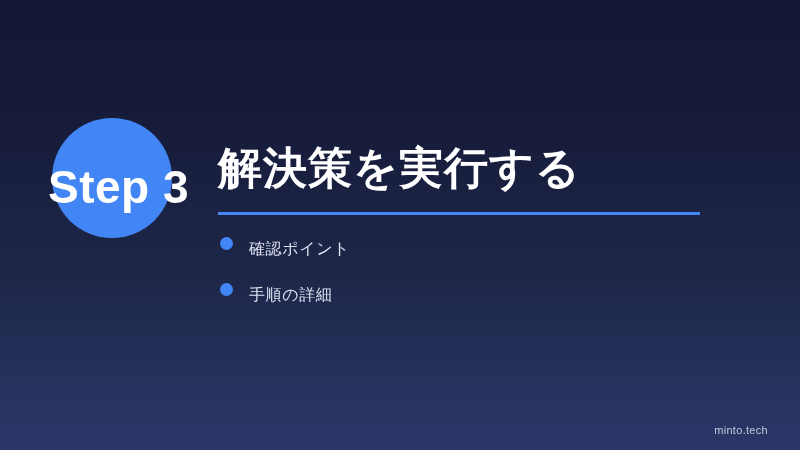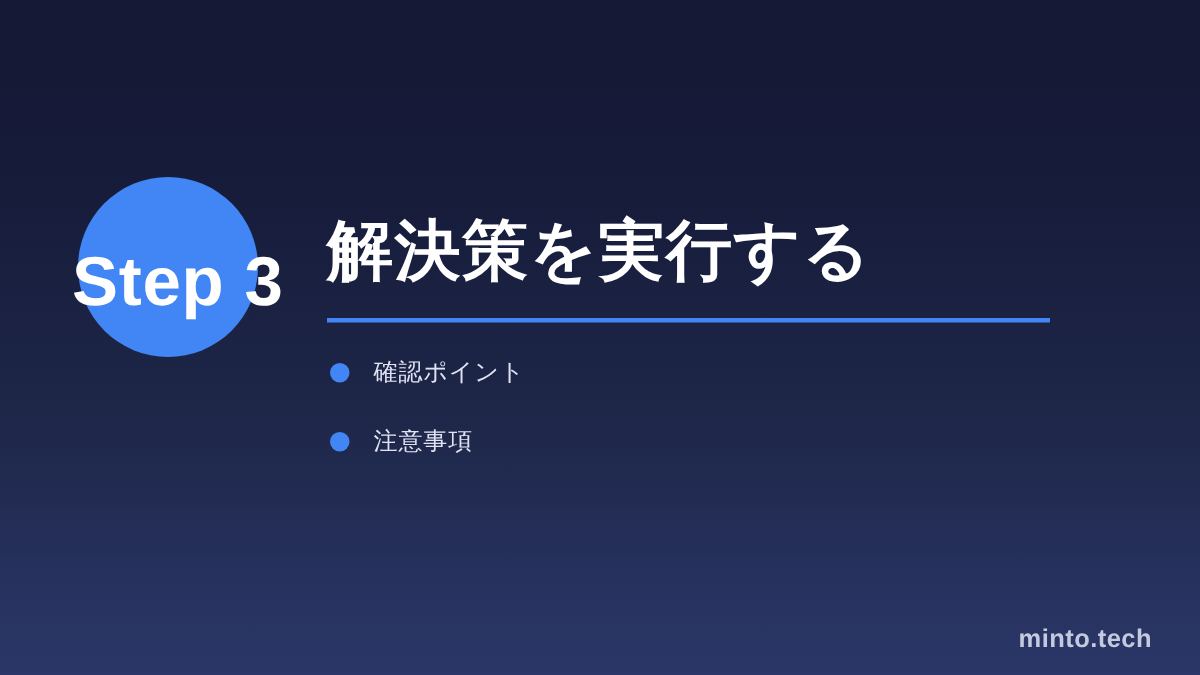--- a/index.html
+++ b/index.html
@@ -83,21 +83,20 @@
     position: absolute;
     left: 220px;
     top: 237px;
     margin: 0;
     padding: 0;
     list-style: none;
   }
 
   .bullet-item {
     display: flex;
-    align-items: center;
     height: 23px;
     margin-bottom: 23px;
   }
 
   .bullet-dot {
     flex: 0 0 auto;
     width: 13px;
     height: 13px;
     border-radius: 50%;
     background: #4285f4;
@@ -112,22 +111,22 @@
     letter-spacing: 0.6px;
     white-space: nowrap;
   }
 
   
   #footer-brand {
     position: absolute;
     right: 32px;
     bottom: 14px;
     color: #c3c9de;
-    font-size: 17px;
-    font-weight: 700;
+    font-size: 11px;
+    font-weight: 400;
     letter-spacing: 0.3px;
     padding-left: 24px;
   }
 </style>
 </head>
 <body>
 
 <div id="slide">
 
   <div id="step-badge">
@@ -141,19 +140,19 @@
 
   <div id="title-rule"></div>
 
   <ul id="bullet-list">
     <li class="bullet-item">
       <span class="bullet-dot"></span>
       <span class="bullet-text">確認ポイント</span>
     </li>
     <li class="bullet-item">
       <span class="bullet-dot"></span>
-      <span class="bullet-text">注意事項</span>
+      <span class="bullet-text">手順の詳細</span>
     </li>
   </ul>
 
   <div id="footer-brand">minto.tech</div>
 
 </div>
 
 </body></html>

